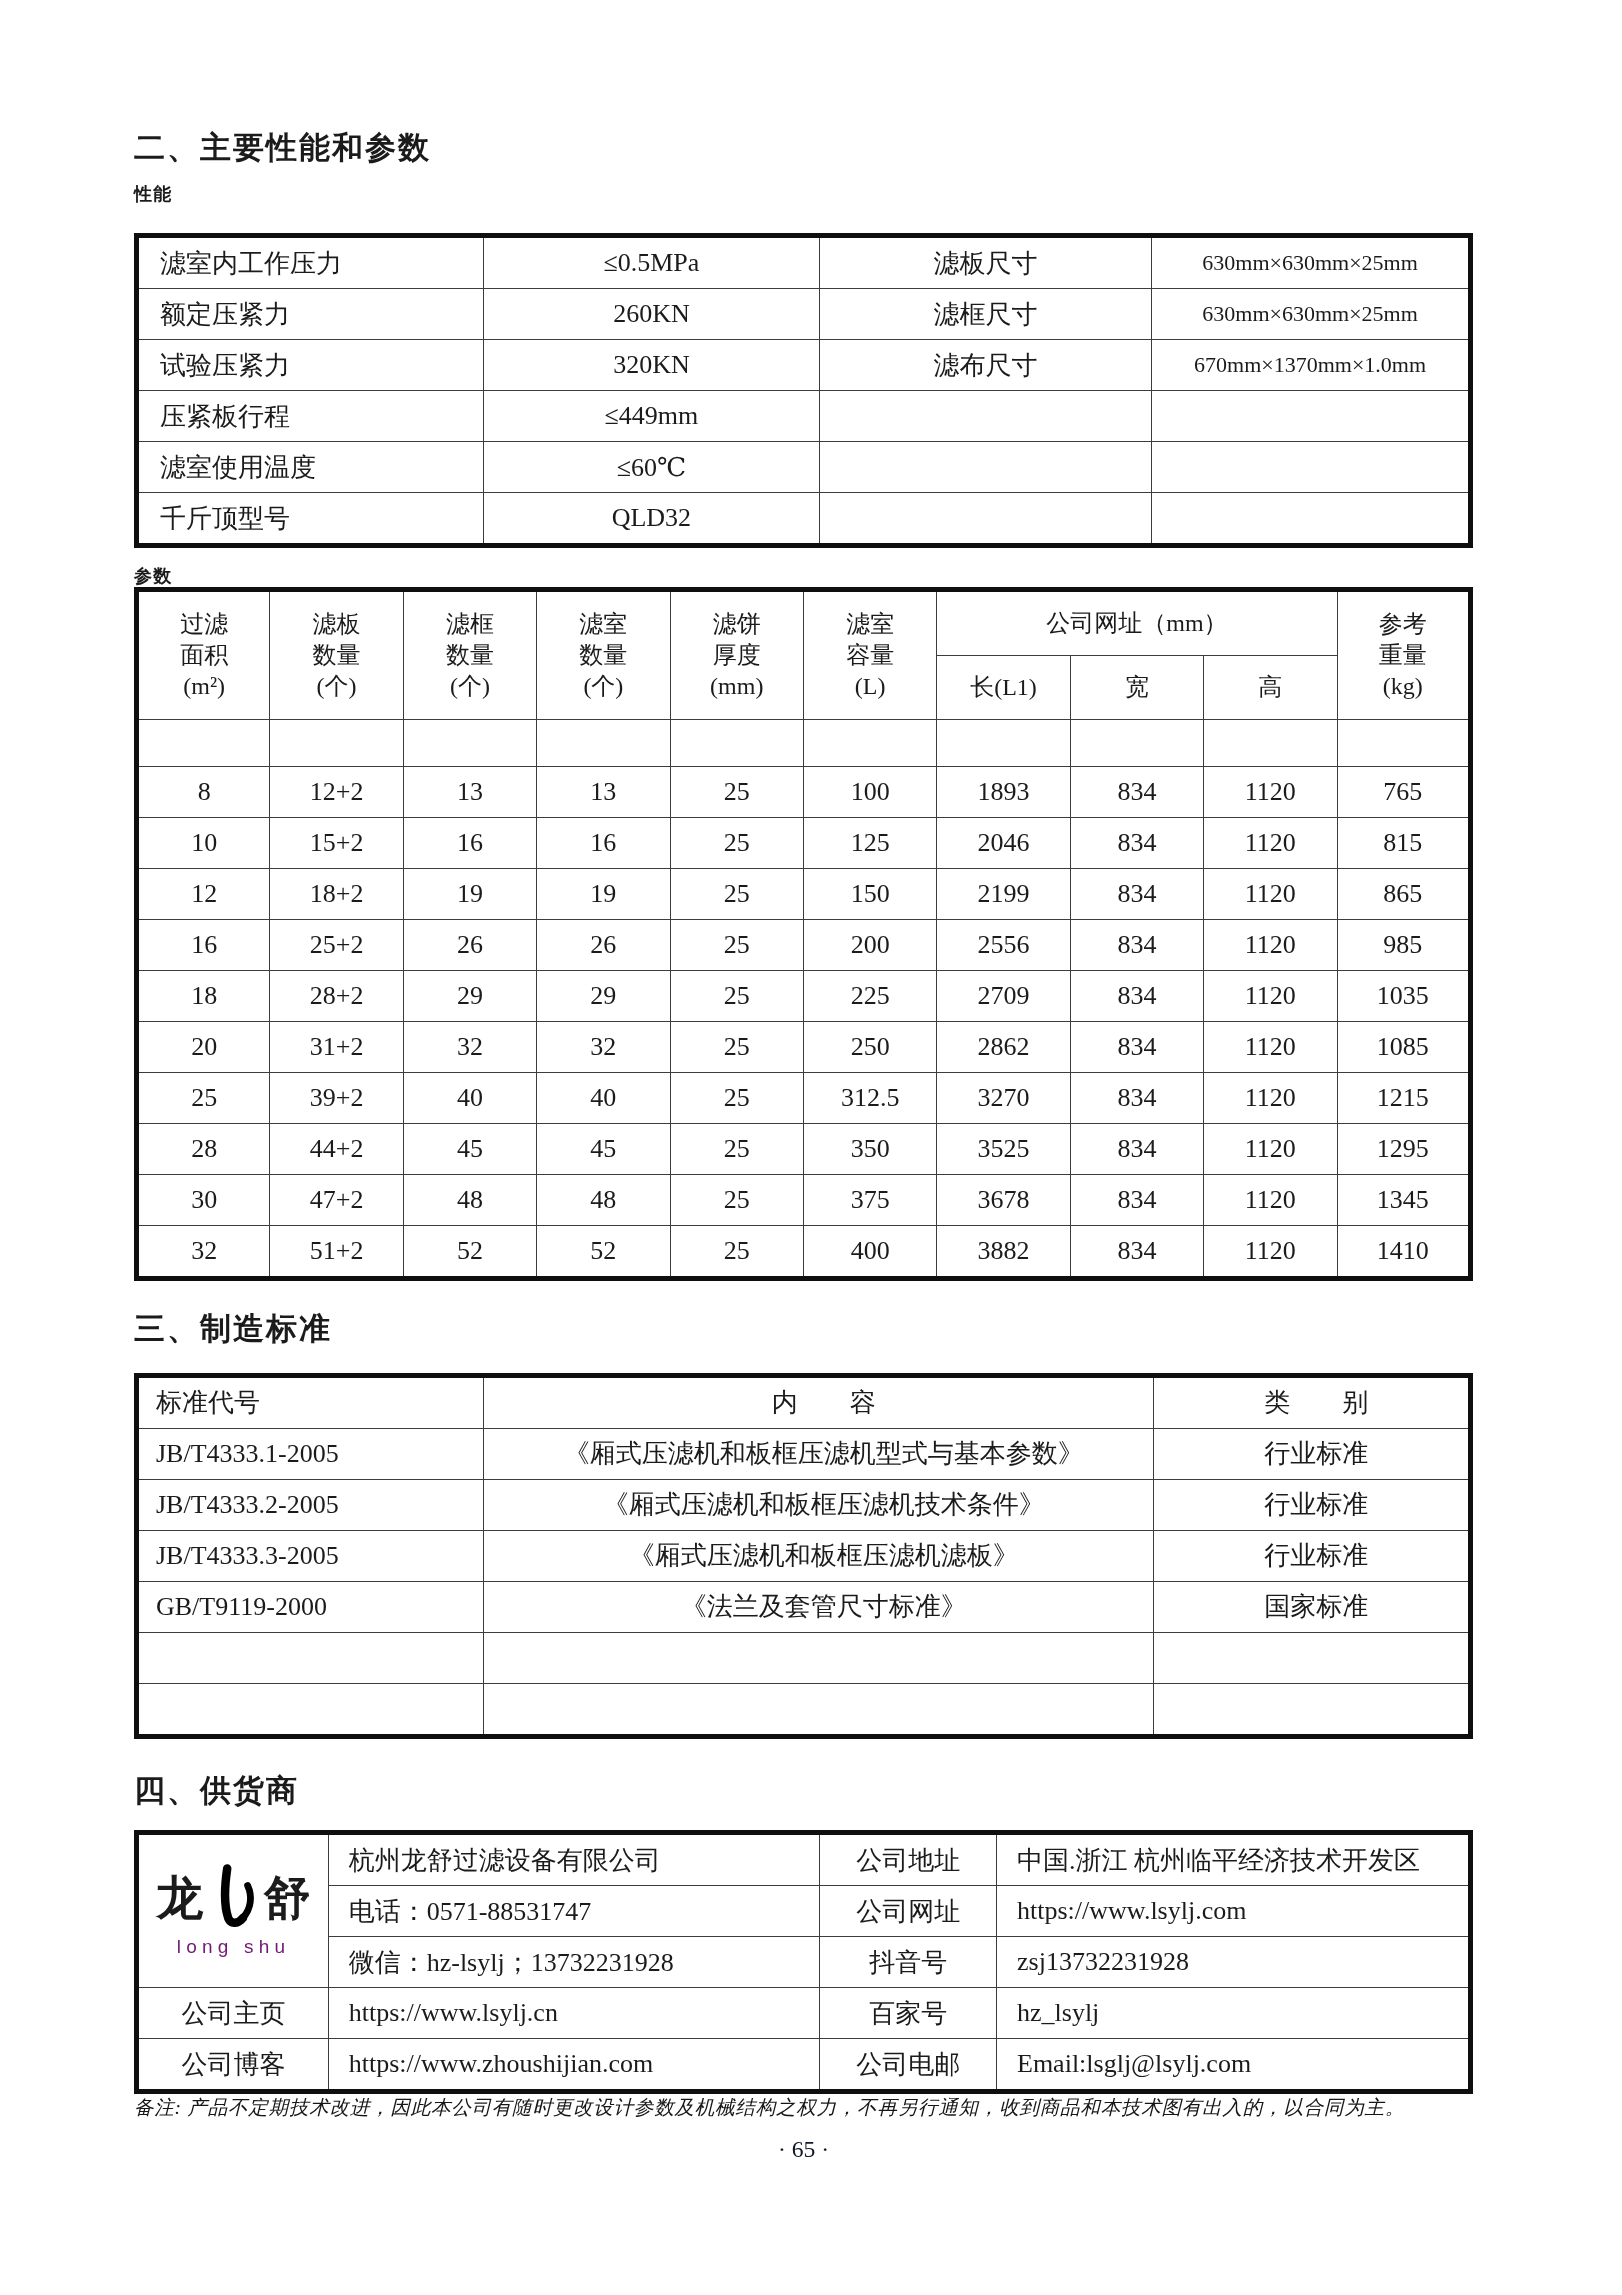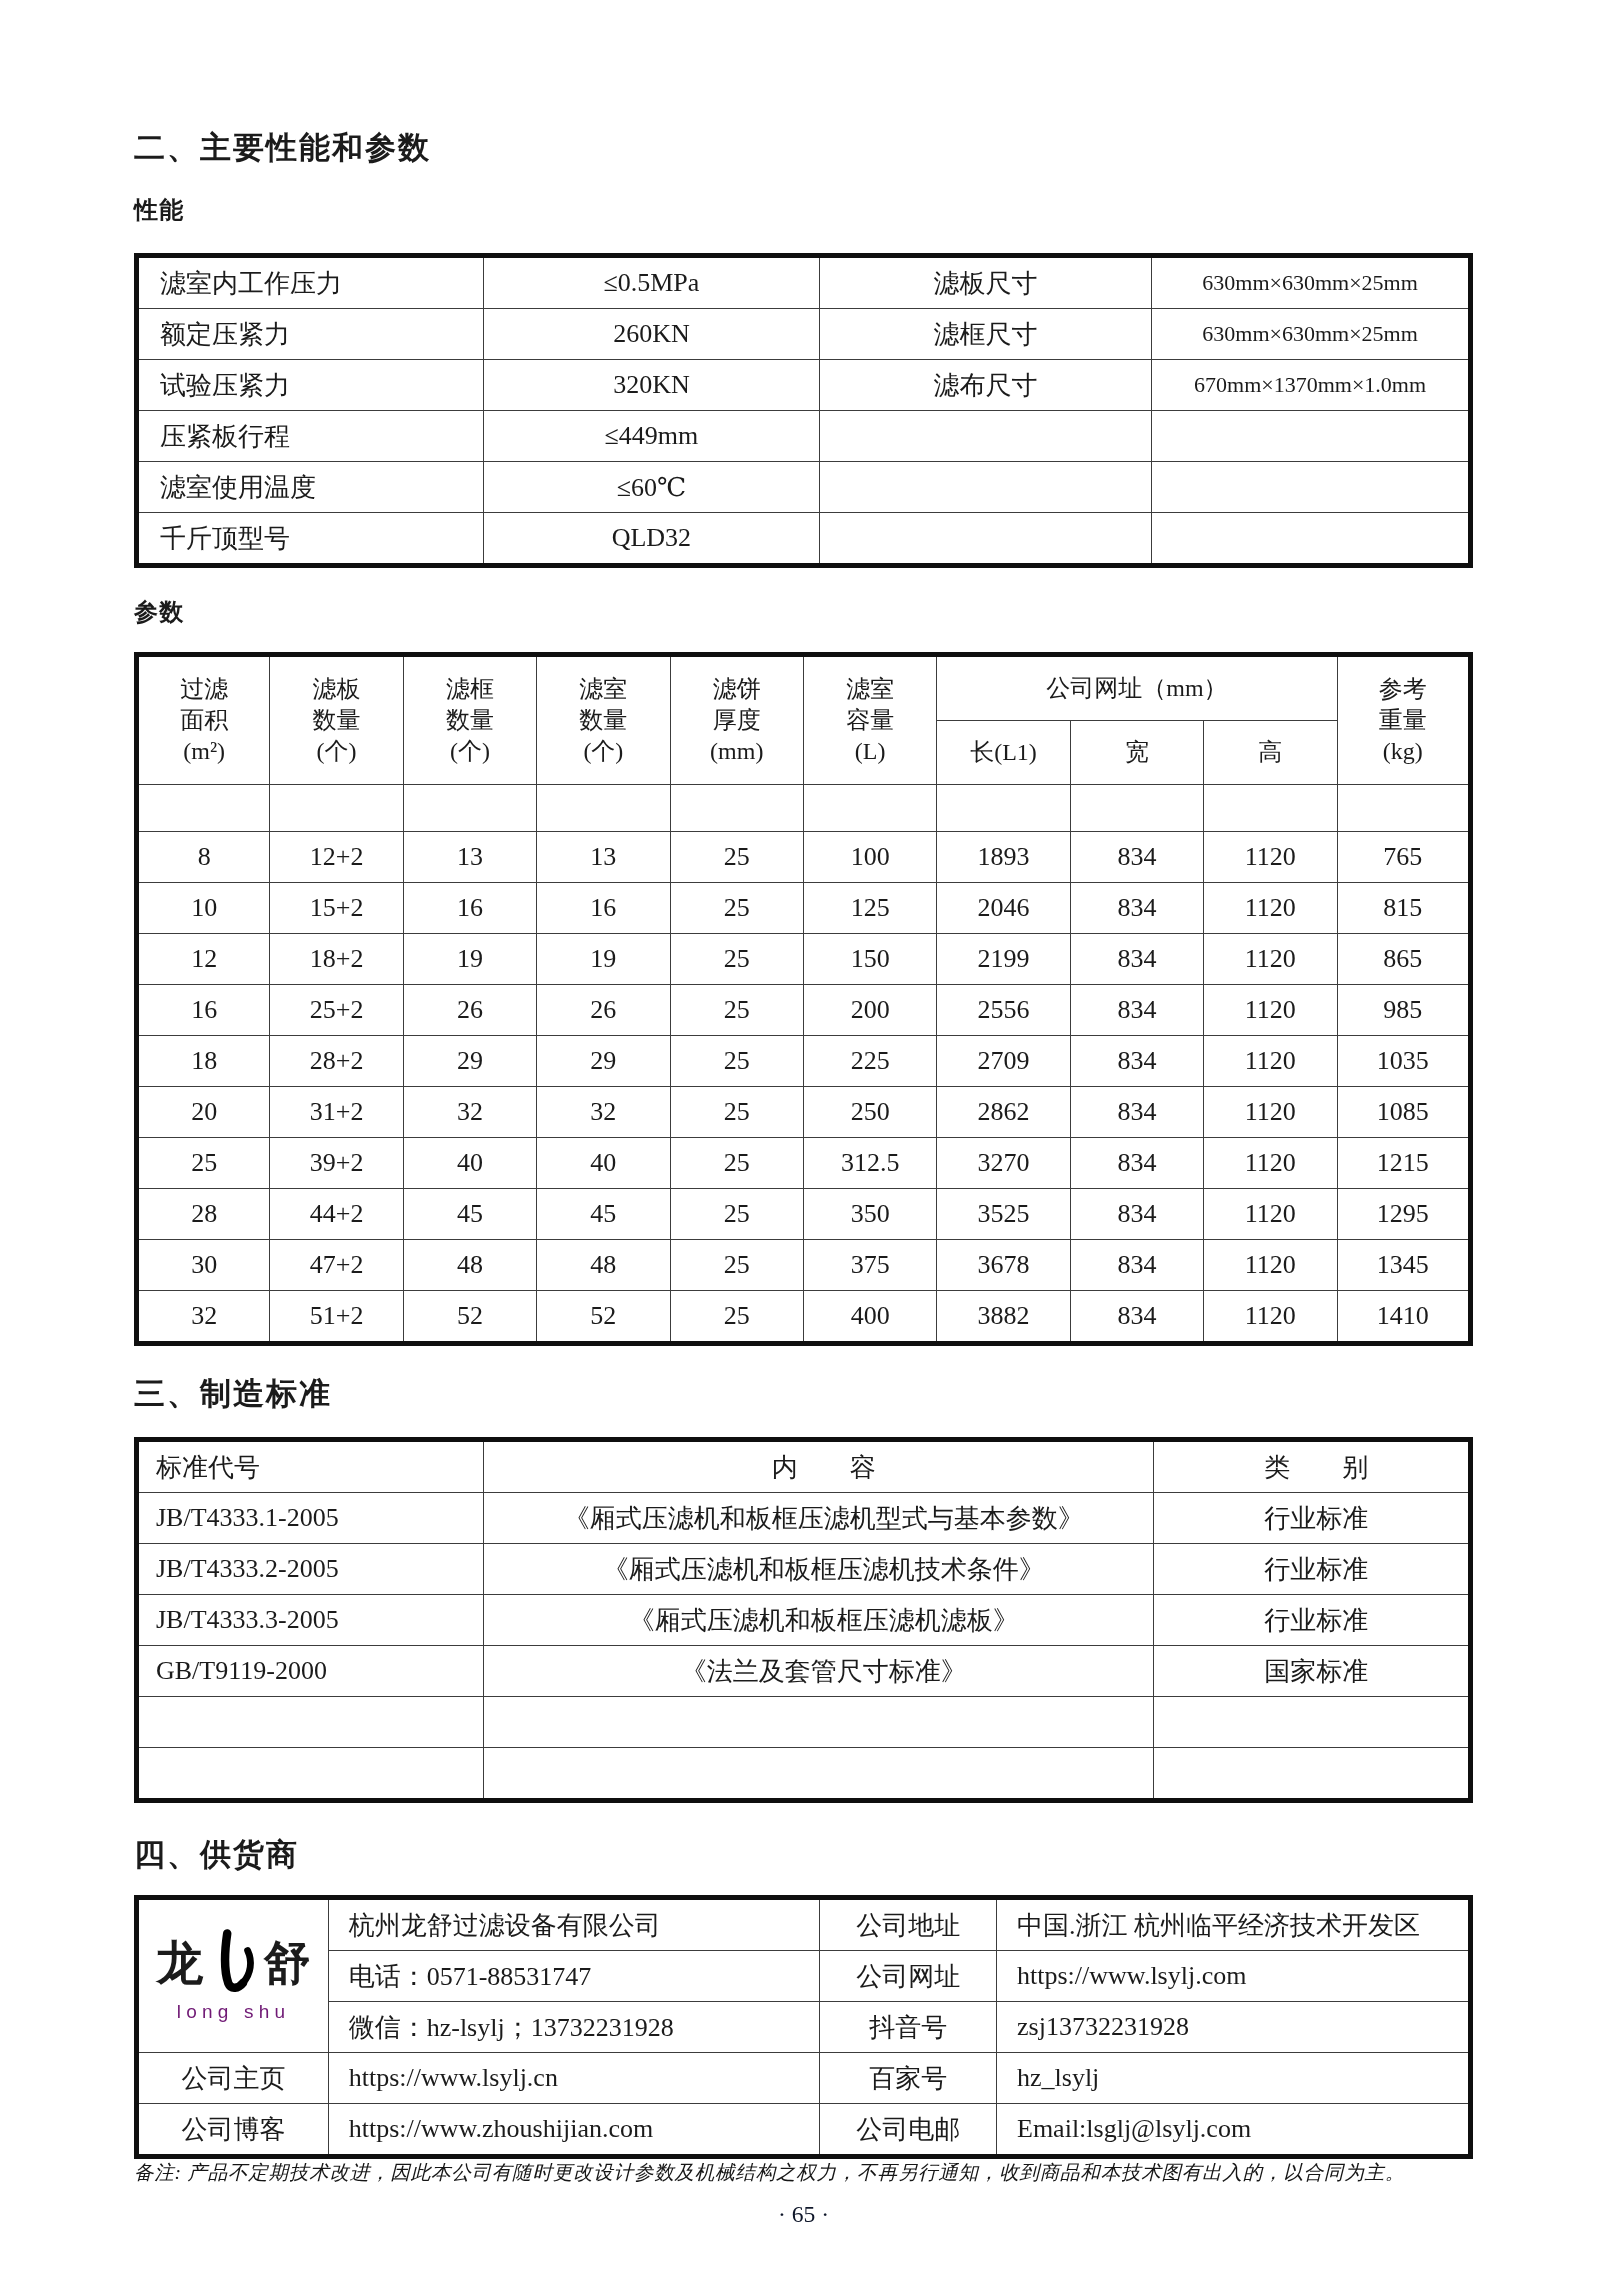--- a/index.html
+++ b/index.html
@@ -11,40 +11,40 @@
     font-family:"Liberation Serif","DejaVu Serif",serif;
     color:#1b1b1b;
   }
   .content{position:absolute;left:134px;top:130px;width:1339px;}
 
   .sec-title{
     font-size:31px;font-weight:bold;line-height:1.15;
     letter-spacing:2px;margin:0;
   }
   .sub-title{
-    font-size:24px;font-weight:bold;line-height:1.15;
-    letter-spacing:1.3px;margin:31px 0 0 0;
+    font-size:18px;font-weight:bold;line-height:1.15;
+    letter-spacing:1.3px;margin:18px 0 0 0;
   }
 
   table{border-collapse:collapse;width:100%;table-layout:fixed;}
   .tbl{border:5.9px solid #0f0f0f;}
   .tbl td{
     border:1.3px solid #3c3c3c;
     font-size:26px;text-align:center;vertical-align:middle;
     padding:0;overflow:hidden;
   }
 
   
   .perf{margin-top:29px;}
   .perf td{height:50px;}
   .perf td.lbl{text-align:left;padding-left:21px;}
   .perf td.dim{font-size:22px;letter-spacing:0px;}
 
   
-  .params{margin-top:25px;border-radius:15px;}
+  .params{border-radius:15px;}
   .params td{font-size:24px;line-height:1.28;}
   .params .hrow1 td{height:63px;}
   .params .hrow2 td{height:63px;}
   .params td.pre{white-space:pre-line;}
   .params .erow td{height:46px;}
   .params .drow td{height:50px;font-size:26px;}
 
   
   .standards{margin-top:26px;}
   .standards td{height:50px;padding-left:11px;}

